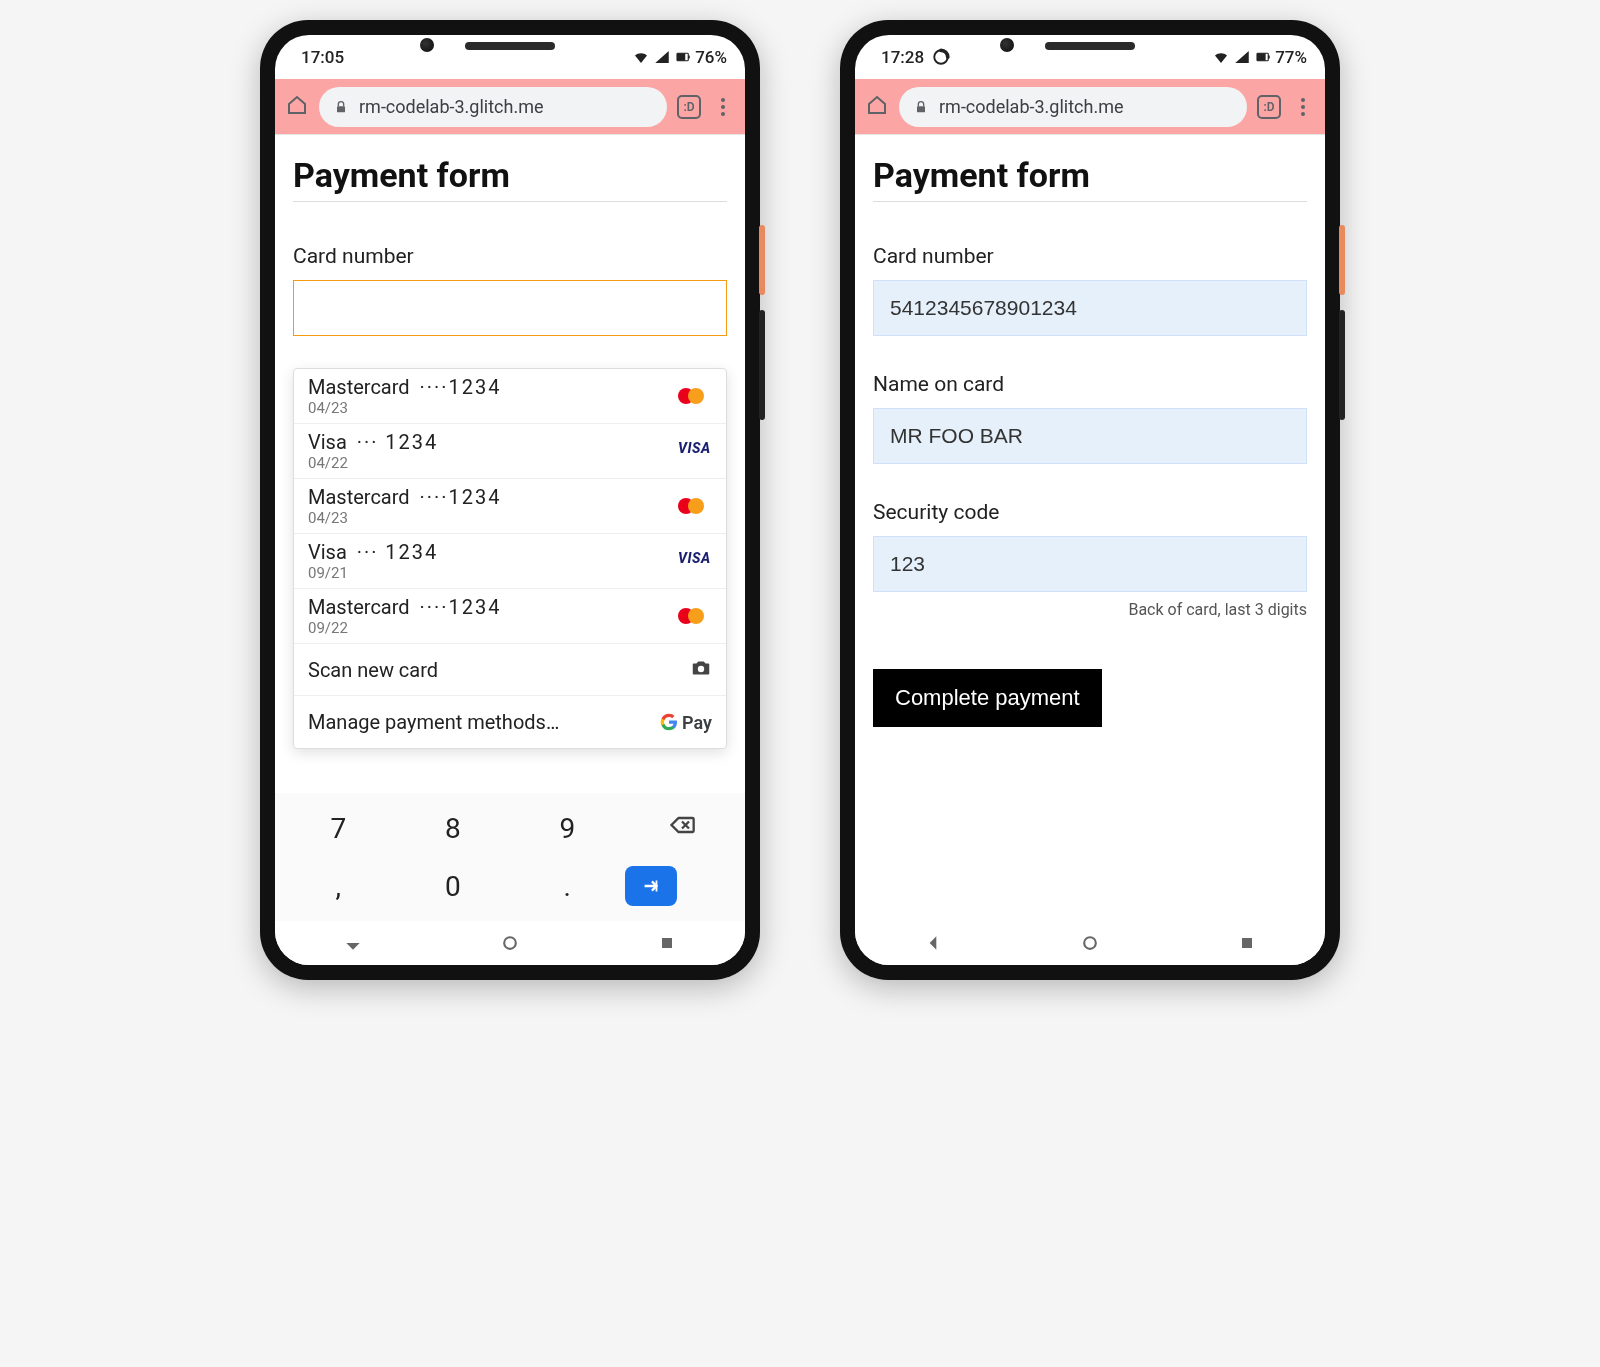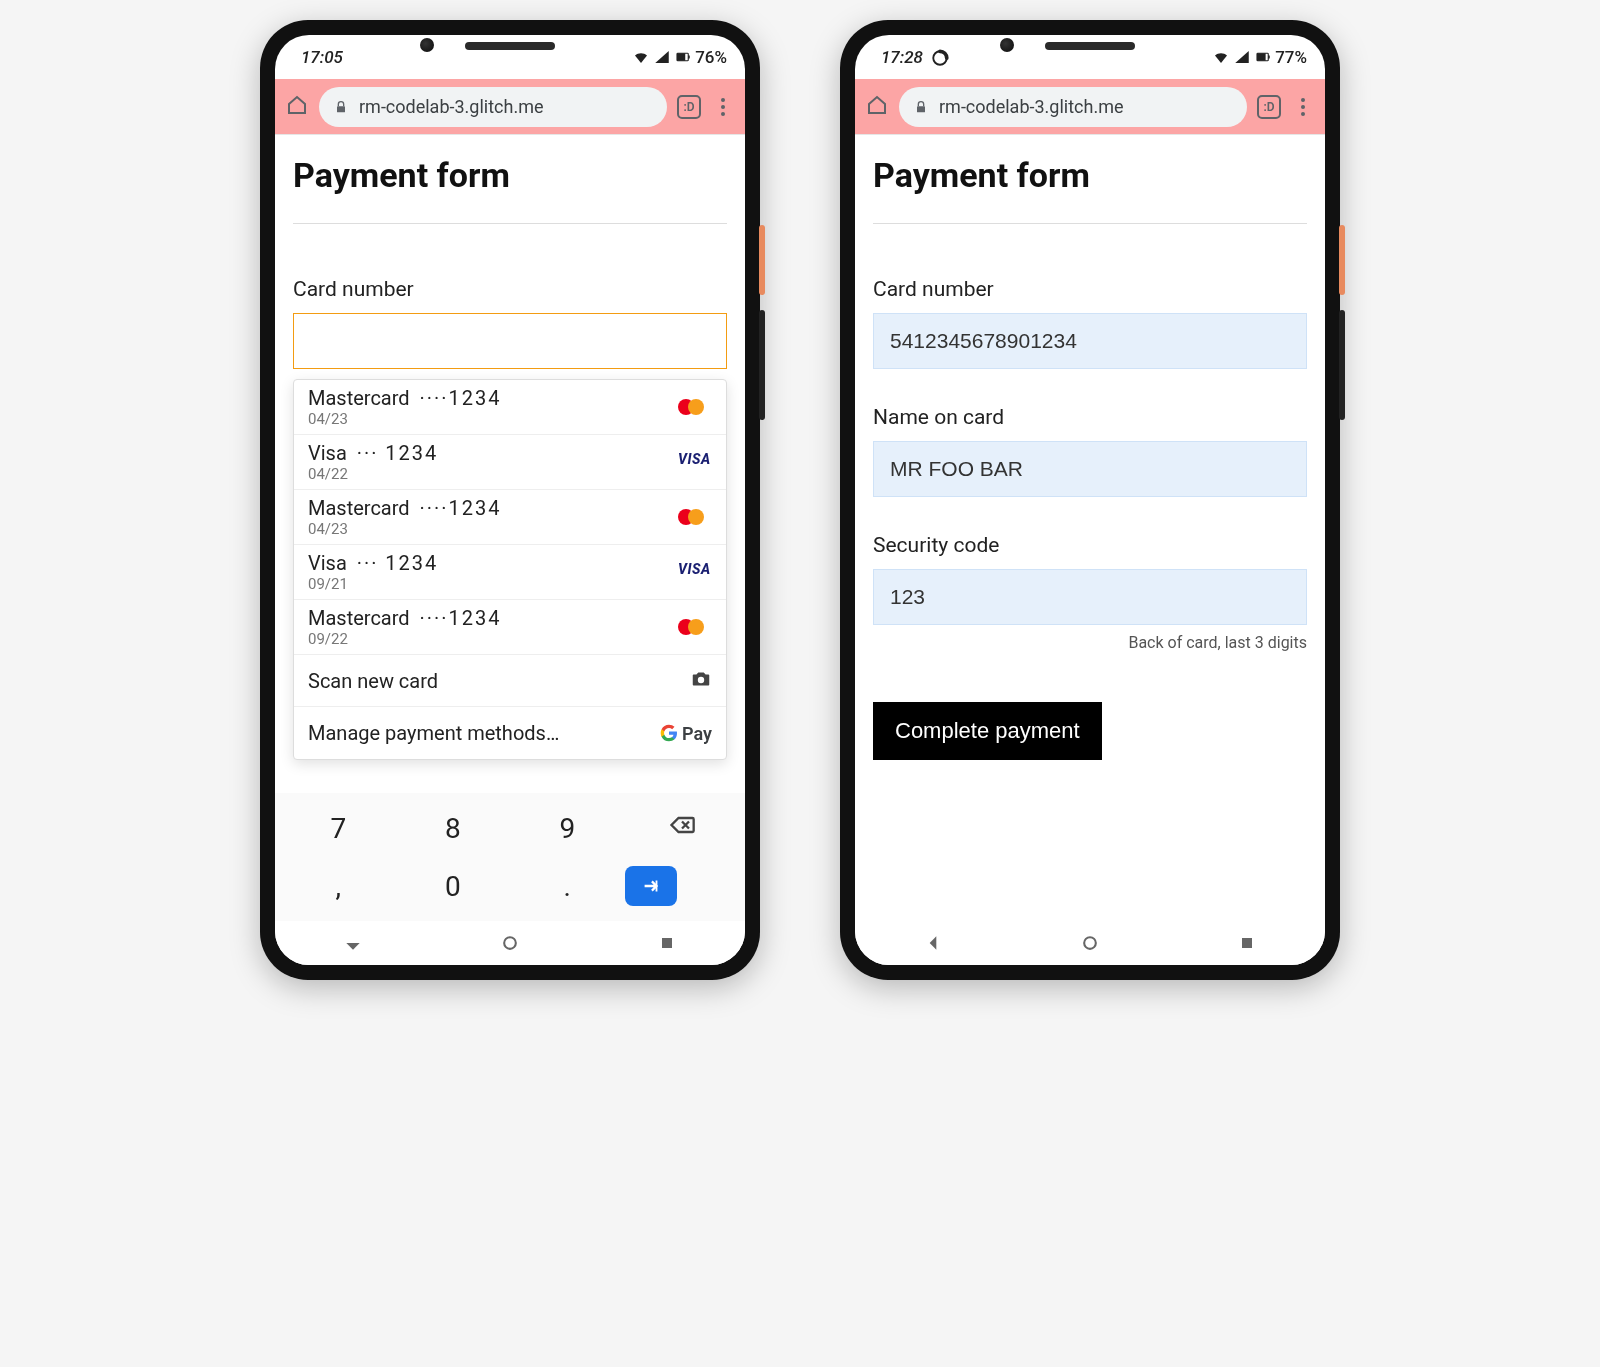--- a/index.html
+++ b/index.html
@@ -74,21 +74,21 @@
   .status-bar {
     height: 44px;
     display: flex;
     align-items: center;
     justify-content: space-between;
     padding: 0 18px 0 26px;
     font-size: 17px;
     color: #222;
     font-weight: 500;
   }
-  .status-left { display:flex; align-items:flex-end; gap:8px;font-style:italic; }
+  .status-left { display:flex; align-items:center; gap:8px; }
   .status-right { display:flex; align-items:center; gap:3px; }
   .status-right svg { width:18px; height:18px; }
   .chrome-bar {
     height: 56px;
     display: flex;
     align-items: center;
     padding: 0 10px;
     gap: 10px;
     border-bottom: 1px solid #e6e6e6;
     background: #fca5a5;
@@ -111,38 +111,38 @@
   .url-pill svg { width:16px; height:16px; flex-shrink:0; }
   .tab-count {
     width: 24px; height: 24px; border: 2px solid #5f6368; border-radius: 5px;
     display:flex; align-items:center; justify-content:center; font-size:12px;
     font-weight:600; color:#5f6368;
   }
   .menu-dots { width:24px; display:flex; flex-direction:column; gap:3px; align-items:center; }
   .menu-dots span { width:4px; height:4px; background:#5f6368; border-radius:50%; }
 
   .content { flex:1; padding: 20px 18px 0; overflow:hidden; position:relative; }
-  h1.page-title { font-size: 34px; font-weight: 700; color:#111; padding-bottom: 28px; border-bottom: 1px solid #ddd; margin-bottom: 53px; }
+  h1.page-title { font-size: 34px; font-weight: 700; color:#111; padding-bottom: 6px; border-bottom: 1px solid #ddd; margin-bottom: 42px; }
   .field-label { font-size: 21px; color: #222; margin-bottom: 12px; display:block; }
   .text-input {
     width: 100%;
     height: 56px;
     border: 1px solid #ccc;
     font-size: 21px;
     padding: 16px 16px;
     color: #333;
     background: #fff;
   }
   .text-input.focused { border-color: #f39c12; }
   .text-input.filled { background: #e6f0fb; border-color: #cfe2f7; }
 
   .autofill {
     position: absolute;
     left: 18px; right: 18px;
-    top: 244px;
+    top: 233px;
     background: #fff;
     border: 1px solid #ddd;
     border-radius: 4px;
     box-shadow: 0 4px 14px rgba(0,0,0,.12);
     overflow:hidden;
   }
   .af-row {
     display:flex; align-items:center; justify-content:space-between;
     padding: 6px 14px;
     border-bottom: 1px solid #eee;

